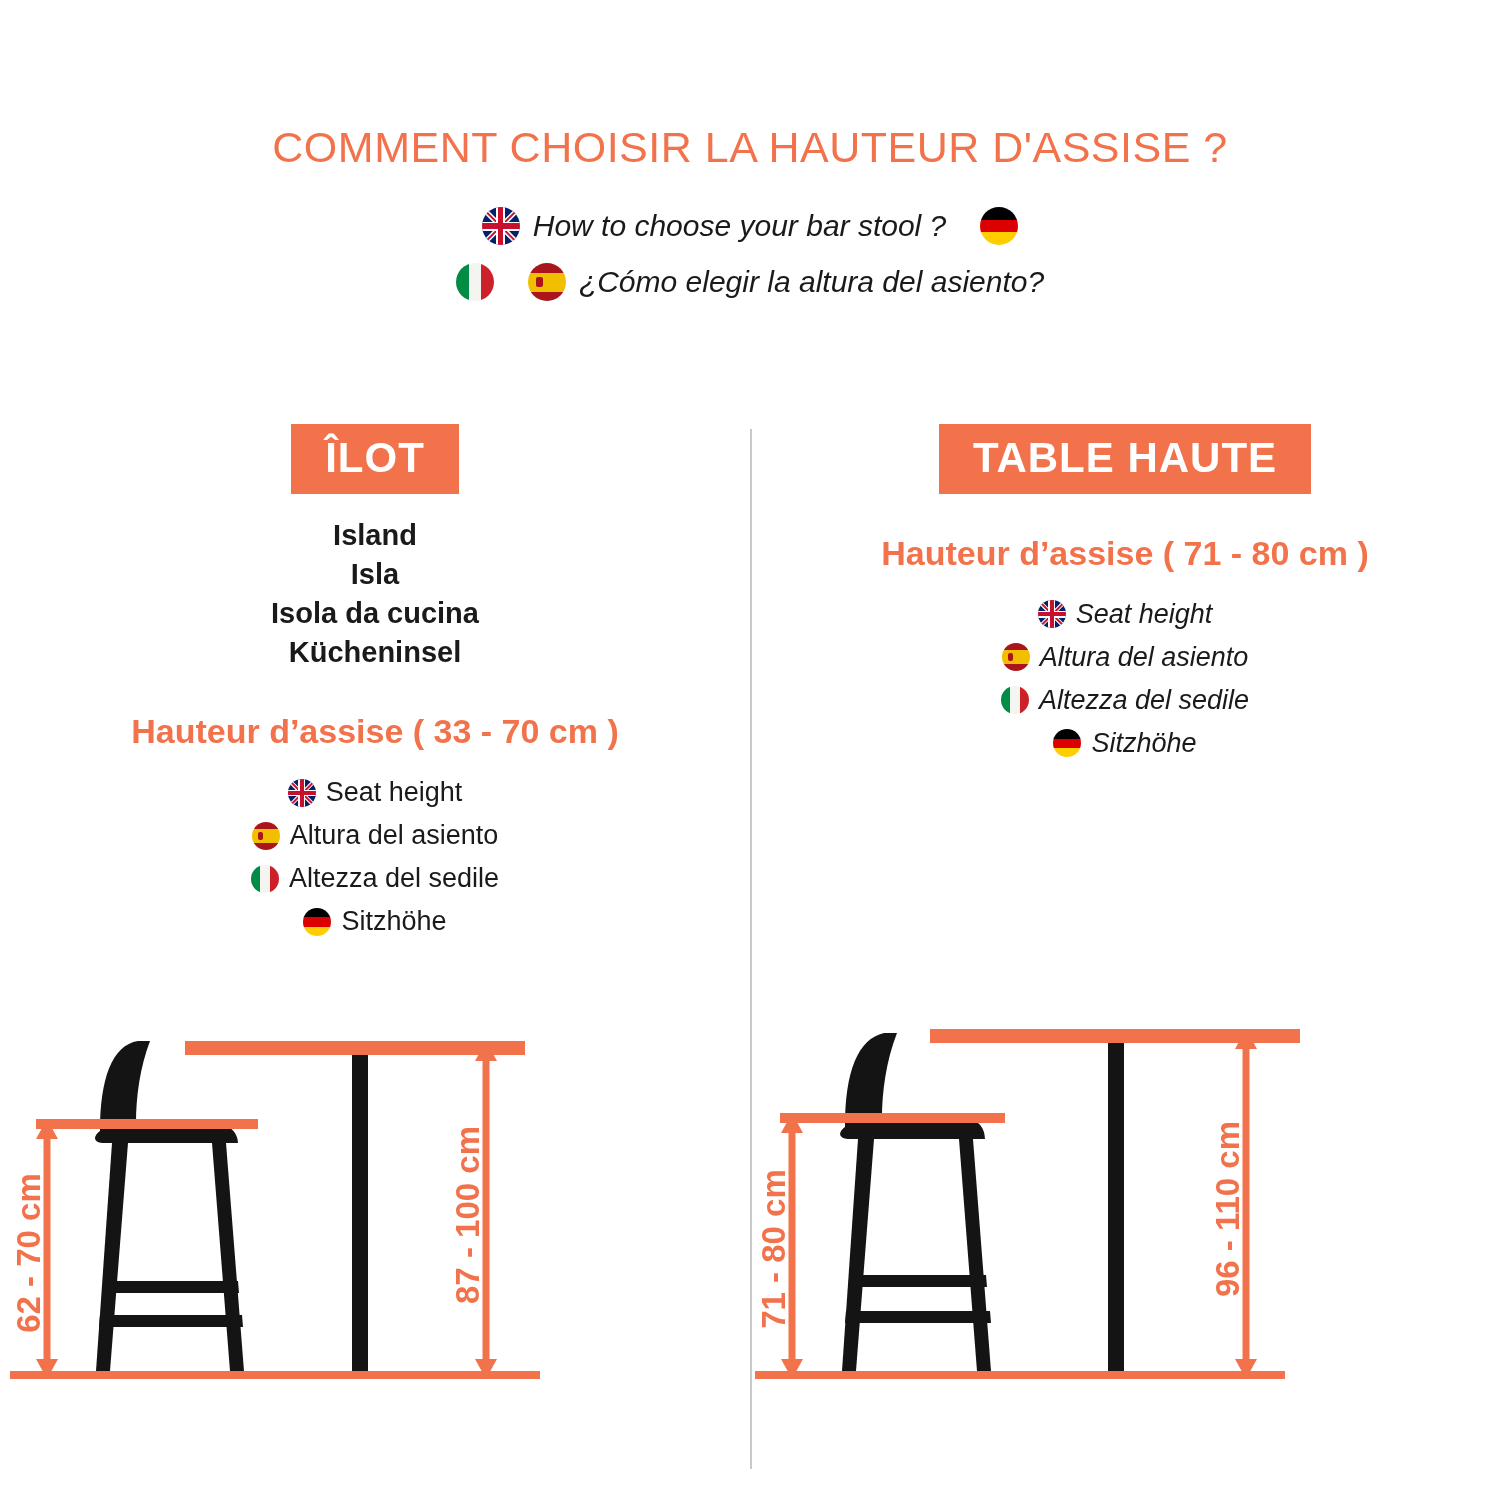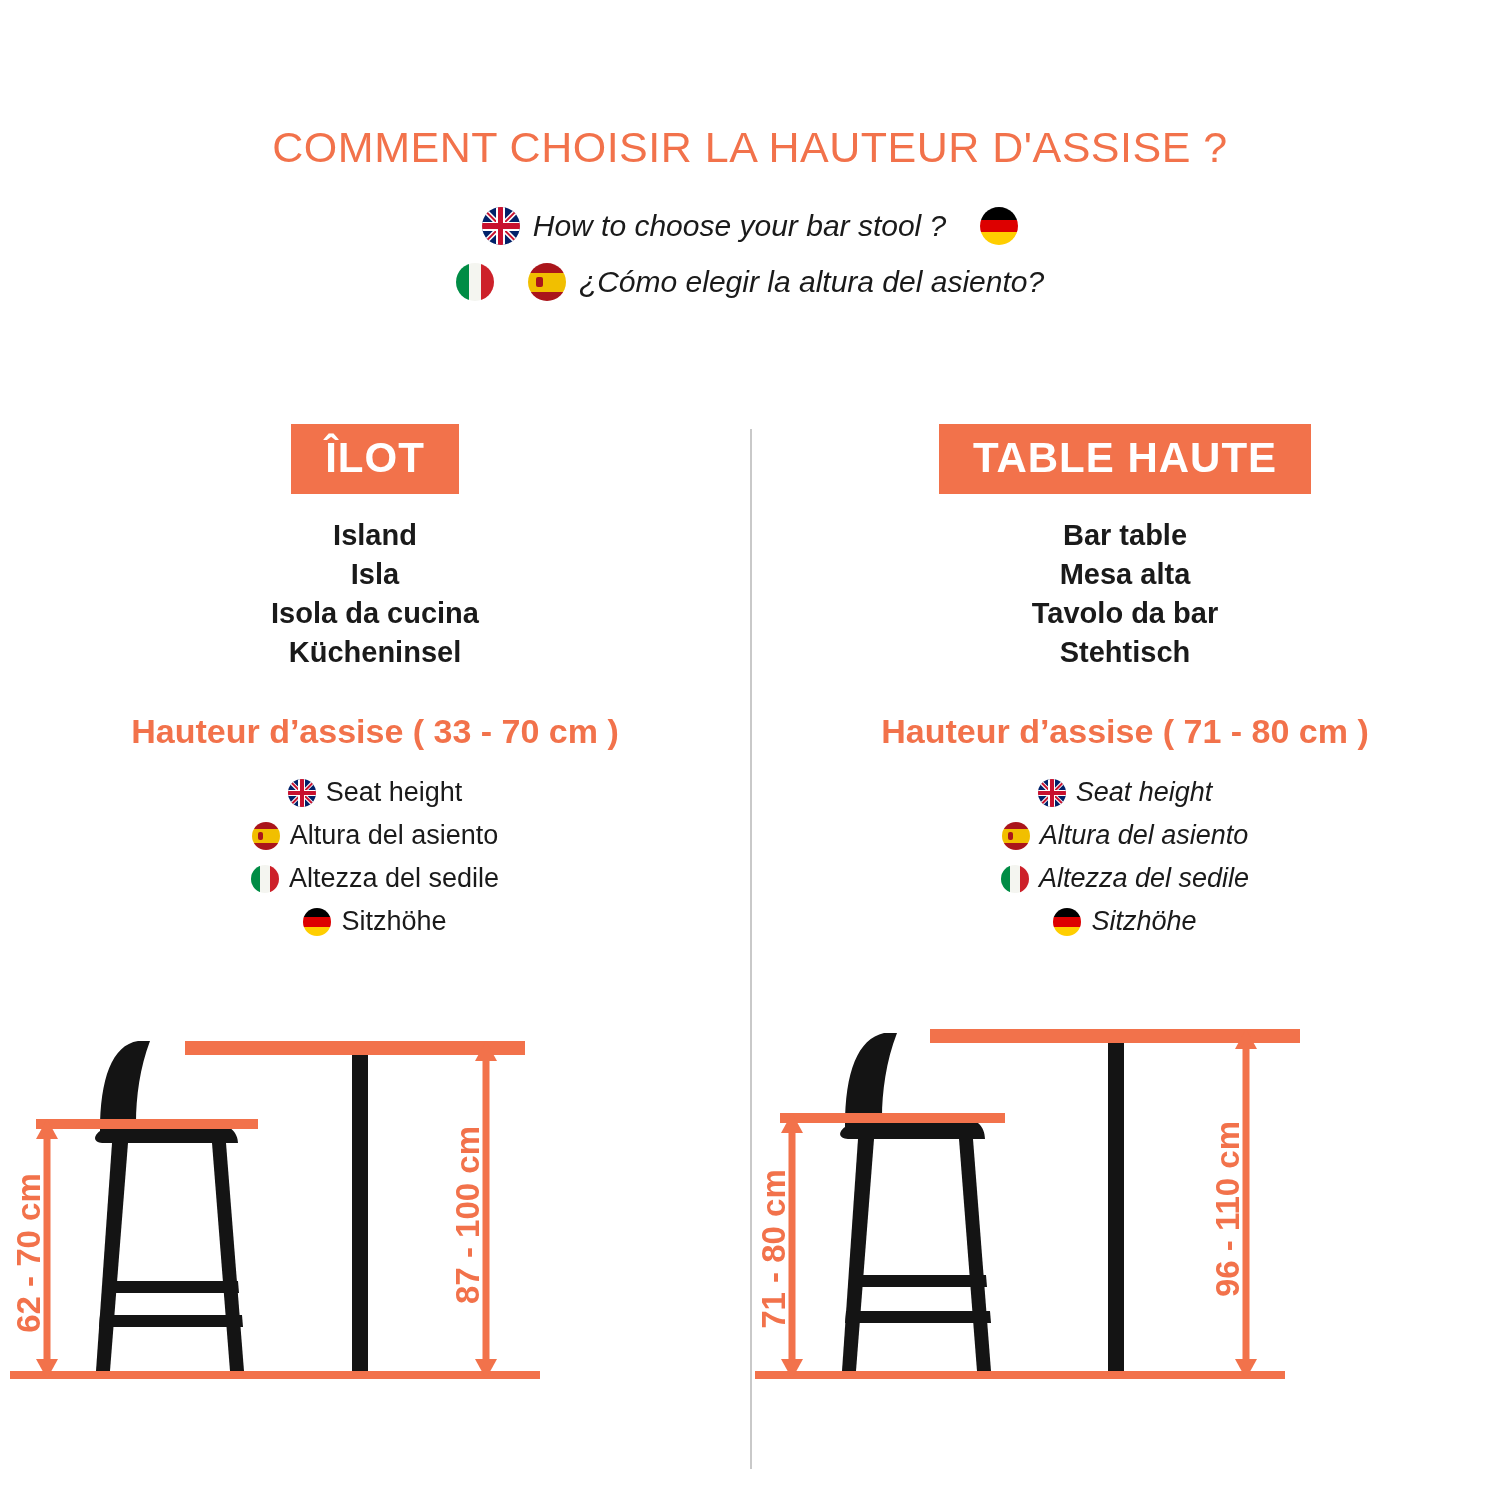--- a/index.html
+++ b/index.html
@@ -333,26 +333,20 @@
           <text x="479" y="196" fill="#F2724B" font-family="Liberation Sans, sans-serif" font-size="33" font-weight="bold" text-anchor="middle" transform="rotate(-90 479 196)">87 - 100 cm</text>
         </svg>
       </div>
 
     </div>
 
     <div class="col col-right">
 
       <div class="col-badge">TABLE HAUTE</div>
 
-      <div class="col-names">
-        <div>Bar table</div>
-        <div>Mesa alta</div>
-        <div>Tavolo da bar</div>
-        <div>Stehtisch</div>
-      </div>
 
       <div class="seat-title">Hauteur d’assise ( 71 - 80 cm )</div>
 
       <div class="seat-langs">
         <div class="seat-lang">
           <span class="flag small flag-uk">
             <span class="d1"></span>
               <span class="d2"></span>
             <span class="d1r"></span>
               <span class="d2r"></span>

